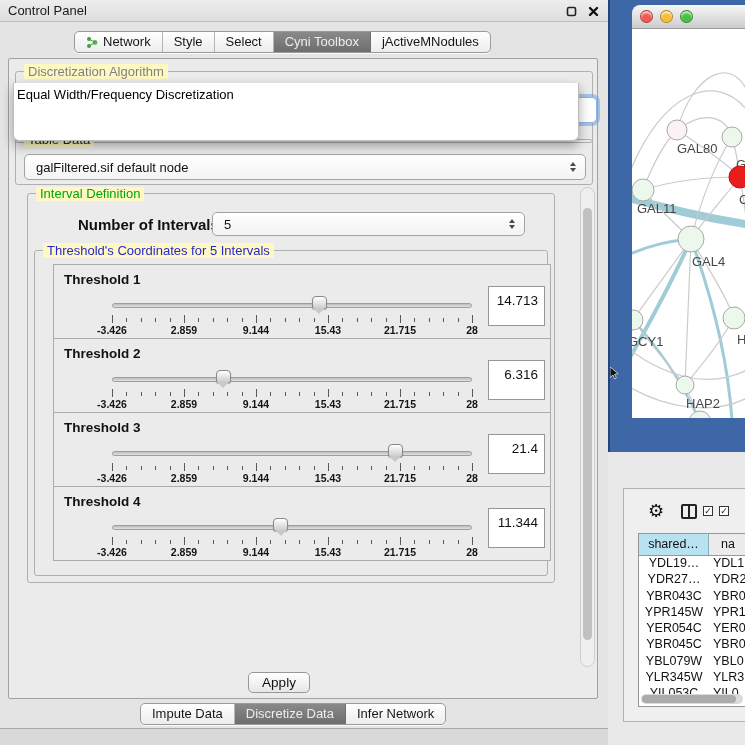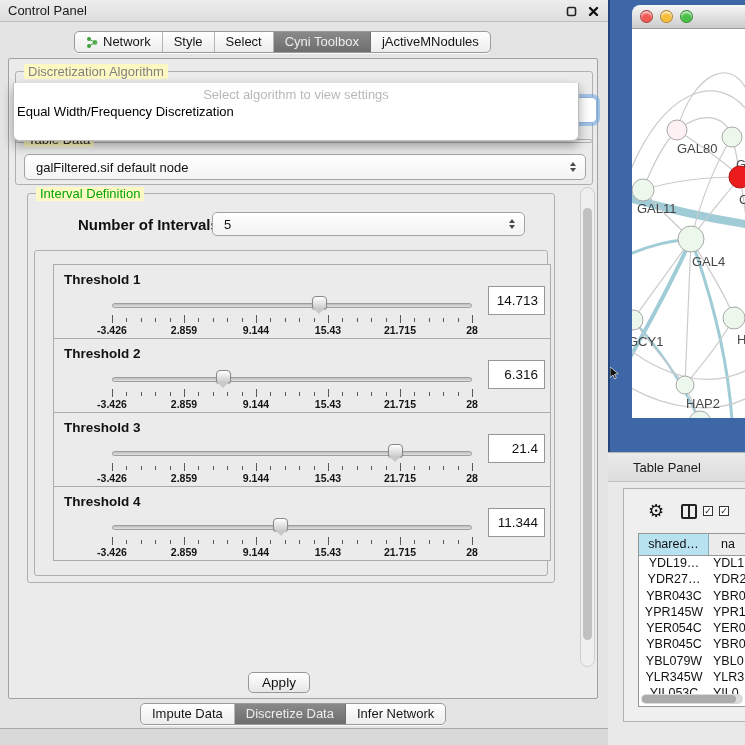--- a/index.html
+++ b/index.html
@@ -62,21 +62,21 @@
   .thr-thumb { position:absolute; top:-8px; width:15px; height:13px; margin-left:-8px;
     background:linear-gradient(#ffffff,#cdcdcd); border:1px solid #888; border-radius:4px 4px 2px 2px;
     box-shadow:0 1px 1px rgba(0,0,0,.25); }
   .thr-thumb::after { content:""; position:absolute; left:0.5px; top:11px;
     border-left:6px solid transparent; border-right:6px solid transparent; border-top:6px solid #c9c9c9; }
   .thr-ticks { position:absolute; left:58px; top:50px; width:360px; height:8px; }
   .thr-ticks i { position:absolute; width:1px; background:#5a5a5a; top:3px; height:4px; }
   .thr-ticks i.maj { top:0; height:8px; }
   .thr-scale { position:absolute; left:58px; top:59px; width:360px; font-size:10.5px; font-weight:bold; color:#141414; }
   .thr-scale span { position:absolute; transform:translateX(-50%); white-space:nowrap; }
-  .thr-value { position:absolute; left:434px; top:21px; width:57px; height:29px; background:#fff;
+  .thr-value { position:absolute; left:434px; top:21px; width:57px; height:40px; background:#fff;
     border:1px solid #979797; font-size:13.5px; line-height:27px; text-align:right; padding-right:6px; }
 
   #attr-group { left:6px; top:398px; width:538px; height:118px; }
   #attr-subtitle { position:absolute; left:6px; top:12px; font-weight:bold; font-size:13.5px; }
   #attr-list { position:absolute; left:30px; top:30px; width:490px; height:70px;
     background:#fff; border:1px solid #b5b5b5; overflow:hidden; }
   .attr-item { font-size:13px; height:16px; line-height:16px; padding-left:14px; color:#111; }
   #attr-vscroll { position:absolute; right:2px; top:2px; width:11px; height:46px; background:#f3f3f3; border-radius:6px; }
   #attr-vscroll .thumb { position:absolute; left:1px; right:1px; top:1px; height:42px; background:#bdbdbd; border-radius:5px; }
 
@@ -184,38 +184,38 @@
       <div class="combo" style="left:8px;top:14px;width:562px;height:26px;">
         <span>galFiltered.sif default node</span>
         <span class="stepper">
             <i class="tri-up"></i>
             <i class="tri-dn"></i>
           </span>
       </div>
     </div>
 
     <div class="popup">
-      <div class="prompt">Select algorithm to view settings</div>
       <div id="popup-options">
           <div class="opt">Equal Width/Frequency Discretization</div>
         </div>
     </div>
 
     <div id="viewport">
       <div class="group" id="interval-group">
         <span class="gtitle" style="color:#00a60a">Interval Definition</span>
         <span style="position:absolute;left:50px;top:22px;font-weight:bold;font-size:15px;">Number of Intervals</span>
         <div class="combo" style="left:184px;top:18px;width:313px;height:24px;">
           <span>5</span>
           <span class="stepper">
               <i class="tri-up"></i>
               <i class="tri-dn"></i>
             </span>
         </div>
         <div class="group" id="thr-group">
+          <span class="gtitle" style="color:#2727d4">Threshold's Coordinates for 5 Intervals</span>
           <div id="thr-stack">
               <div class="thr-panel">
                 <div class="thr-label">Threshold 1</div>
                 <div class="thr-track">
                   <div class="thr-thumb" style="left: 57.72%;"></div>
                 </div>
                 <div class="thr-ticks">
                   <i class="maj" style="left: 0%;"></i>
                   <i style="left: 4%;"></i>
                   <i style="left: 8%;"></i>
@@ -456,23 +456,20 @@
           <text x="-4" y="317" font-size="13" fill="#474747">GCY1</text>
           <circle cx="102" cy="289" r="11" fill="#edf8ed" stroke="#a8a8a8" stroke-width="1"></circle>
           <text x="105" y="315" font-size="13" fill="#474747">H</text>
           <circle cx="53" cy="356" r="9" fill="#edf8ed" stroke="#a8a8a8" stroke-width="1"></circle>
           <text x="54" y="379" font-size="13" fill="#474747">HAP2</text>
           <circle cx="68" cy="393" r="11" fill="#edf8ed" stroke="#a8a8a8" stroke-width="1"></circle>
         </svg>
     </div>
   </div>
 
-  <div id="table-panel-bar">
-    <span>Table Panel</span>
-  </div>
 
   <div id="tp-body">
     <div id="tp-box">
       <div class="tp-toolbar">
         <span class="gear">⚙</span>
         <span class="split-icon"></span>
         <span class="cb-icon">✓</span>
         <span class="cb-icon">✓</span>
       </div>
       <div id="tp-table">

